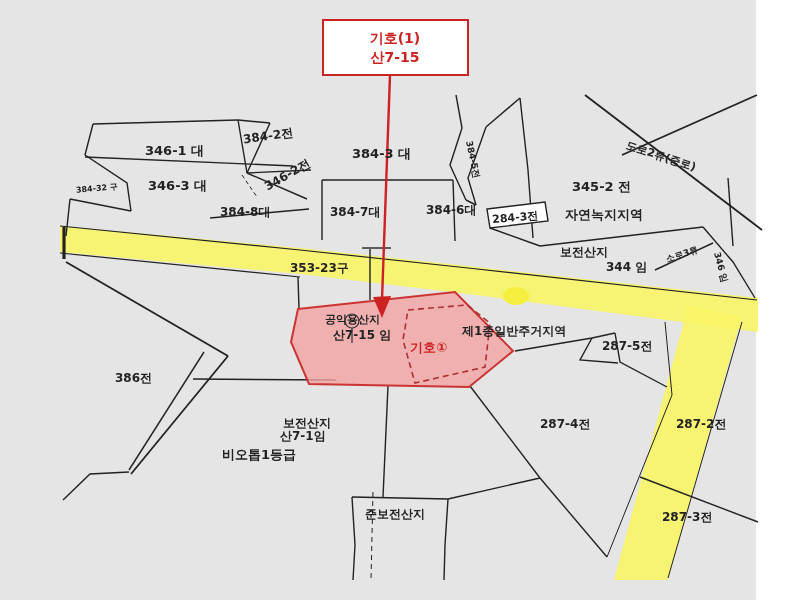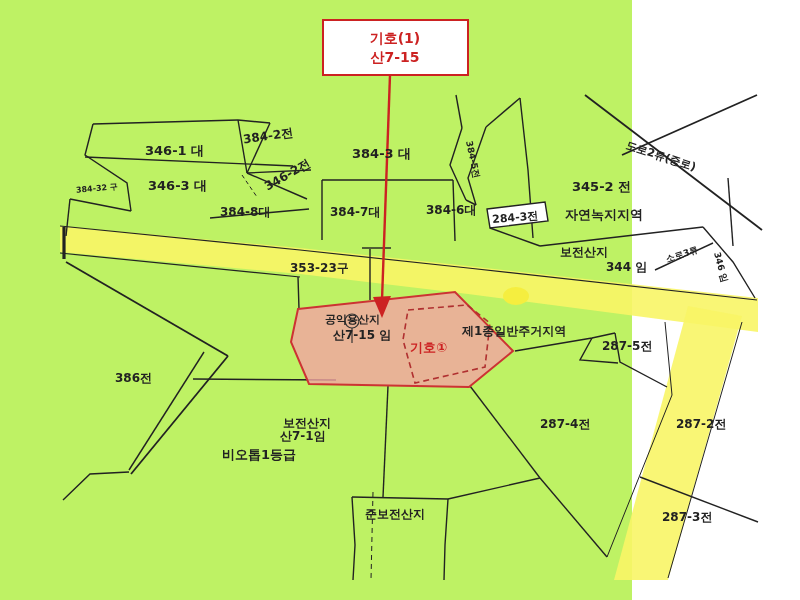--- a/index.html
+++ b/index.html
@@ -1,17 +1,17 @@
 <!DOCTYPE html>
 <html><head>
 <meta charset="utf-8">
 <style>
   html,body{margin:0;padding:0;background:#ffffff;}
   body{width:800px;height:600px;overflow:hidden;font-family:"DejaVu Sans",sans-serif;}
-  #stage{position:relative;width:632px;height:600px;background:#bef264;}
+  #stage{position:relative;width:756px;height:600px;background:#e5e5e5;}
   svg{position:absolute;left:0;top:0;}
   svg text{font-family:"DejaVu Sans",sans-serif;font-weight:700;fill:#222222;}
   .lbl{font-size:12px;}
   .lbl-lg{font-size:13px;}
   .lbl-sm{font-size:9px;}
   .lbl-xs{font-size:8px;}
   .red-lbl{fill:#cc2222;}
   .callout-text{fill:#cc2222;font-size:14px;text-anchor:middle;}
 </style>
 </head>

